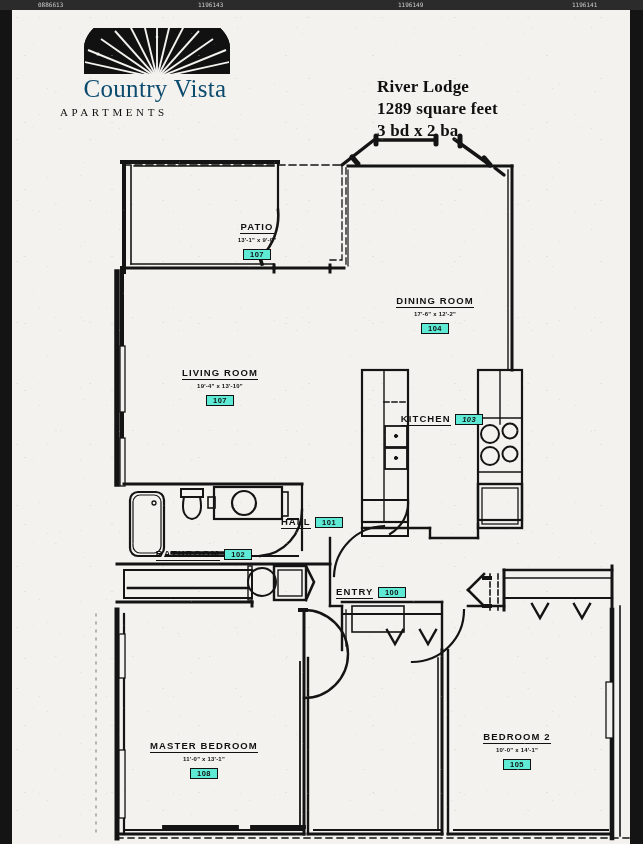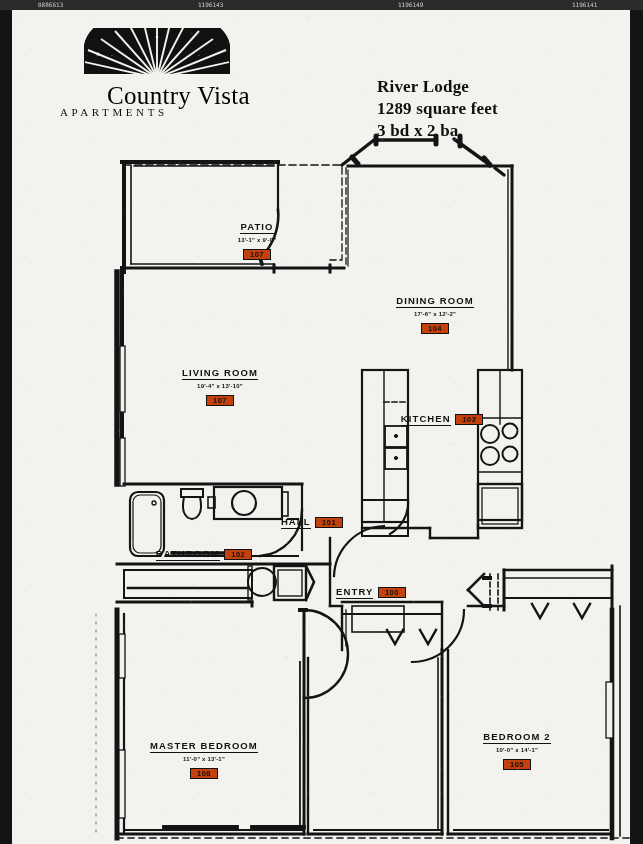--- a/index.html
+++ b/index.html
@@ -32,43 +32,43 @@
       radial-gradient(circle at 35% 88%, #bcbab3 0 .6px, transparent .7px),
       radial-gradient(circle at 57% 72%, #c4c2ba 0 .6px, transparent .7px),
       radial-gradient(circle at 76% 93%, #b8b6af 0 .6px, transparent .7px),
       radial-gradient(circle at 92% 57%, #c1bfb7 0 .6px, transparent .7px);
     background-size:73px 61px,91px 83px,67px 97px,111px 71px,59px 101px,
                     87px 67px,101px 89px,77px 113px,95px 79px,63px 93px;}
 
   
   #logo{position:absolute;left:48px;top:18px;width:190px;height:92px;}
   #fan{position:absolute;left:24px;top:0;width:146px;height:46px;}
-  #brand{position:absolute;left:0;top:54px;width:190px;text-align:right;
-     font-family:"Liberation Serif",serif;font-size:25px;color:#000000;letter-spacing:.3px;}
+  #brand{position:absolute;left:0;top:47px;width:190px;text-align:center;
+     font-family:"Liberation Serif",serif;font-size:25px;color:#0c4a6e;letter-spacing:.3px;}
   #brandsub{position:absolute;left:0;top:78px;width:190px;text-align:left;
      font-family:"Liberation Serif",serif;font-size:11px;color:#111;
      letter-spacing:3.6px;font-weight:normal;}
 
   #titleblock{position:absolute;left:365px;top:22px;width:230px;
      font-family:"Liberation Serif",serif;font-weight:bold;color:#101010;margin-top:44px;}
   #titleblock div{font-size:17px;line-height:22px;letter-spacing:.2px;}
 
   
   #plan{position:absolute;left:0;top:0;width:618px;height:834px;}
 
   
   .rl{position:absolute;text-align:center;color:#111;
       font-family:"Liberation Sans",sans-serif;white-space:nowrap;}
   .rl .nm{font-size:9.5px;font-weight:bold;letter-spacing:1.1px;
       border-bottom:1.6px solid #111;display:inline-block;padding-bottom:.5px;margin-top:33px;}
   .rl .dim{font-size:6px;font-weight:bold;letter-spacing:.2px;margin-top:2.5px;
       transform:scaleY(.95);}
   .rl .num{display:inline-block;margin-top:2px;border:1.4px solid #111;
       padding:0 6px;font-size:7.5px;font-weight:bold;letter-spacing:.5px;
-      background:#c2410c;}
+      background:#5eead4;}
 </style>
 </head>
 <body>
 
 <div id="page">
 
   <div id="topstrip">
     <span class="chip" style="left:38px">0886613</span>
     <span class="chip" style="left:198px">1196143</span>
     <span class="chip" style="left:398px">1196149</span>

